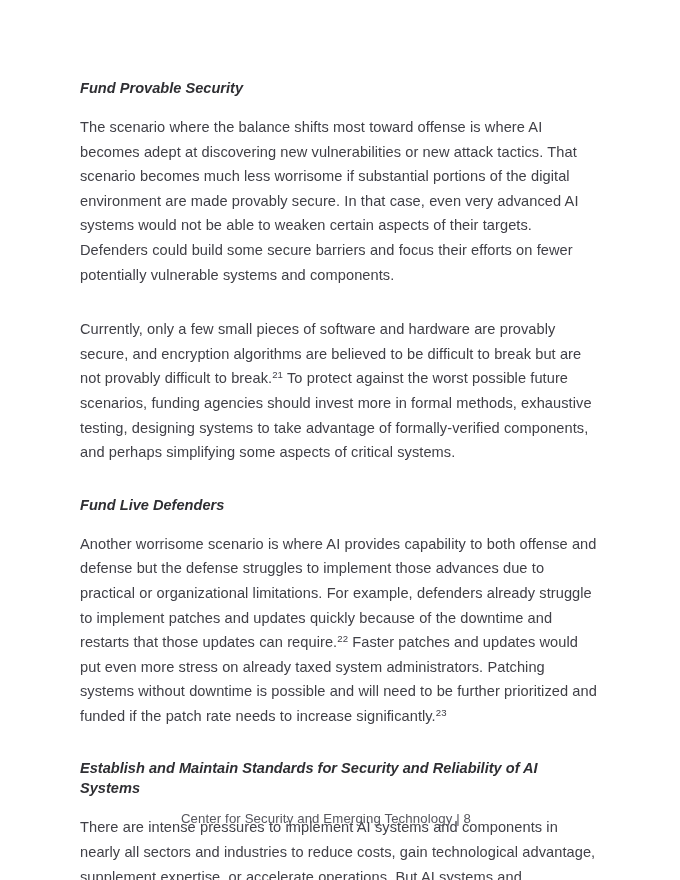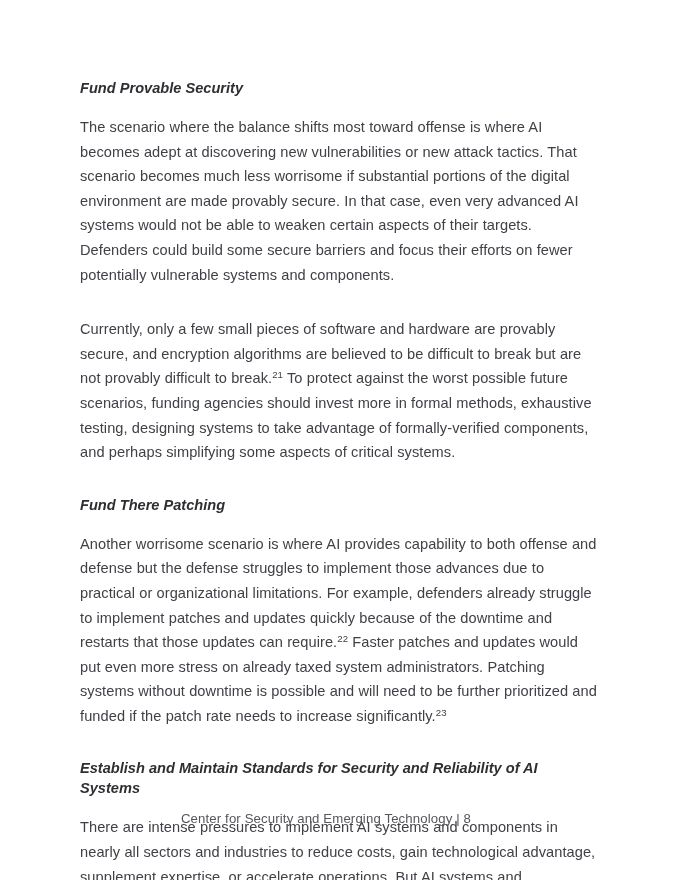--- a/index.html
+++ b/index.html
@@ -69,21 +69,21 @@
 <body>
 
 <div class="page">
 
   <div class="content">
 
     <h2 class="section-heading">Fund Provable Security</h2>
     <p class="body-par">The scenario where the balance shifts most toward offense is where AI becomes adept at discovering new vulnerabilities or new attack tactics. That scenario becomes much less worrisome if substantial portions of the digital environment are made provably secure. In that case, even very advanced AI systems would not be able to weaken certain aspects of their targets. Defenders could build some secure barriers and focus their efforts on fewer potentially vulnerable systems and components.</p>
     <p class="body-par">Currently, only a few small pieces of software and hardware are provably secure, and encryption algorithms are believed to be difficult to break but are not provably difficult to break.<sup>21</sup> To protect against the worst possible future scenarios, funding agencies should invest more in formal methods, exhaustive testing, designing systems to take advantage of formally-verified components, and perhaps simplifying some aspects of critical systems.</p>
 
-    <h2 class="section-heading">Fund There Patching</h2>
+    <h2 class="section-heading">Fund Live Defenders</h2>
     <p class="body-par">Another worrisome scenario is where AI provides capability to both offense and defense but the defense struggles to implement those advances due to practical or organizational limitations. For example, defenders already struggle to implement patches and updates quickly because of the downtime and restarts that those updates can require.<sup>22</sup> Faster patches and updates would put even more stress on already taxed system administrators. Patching systems without downtime is possible and will need to be further prioritized and funded if the patch rate needs to increase significantly.<sup>23</sup></p>
 
     <h2 class="section-heading">Establish and Maintain Standards for Security and Reliability of AI Systems</h2>
     <p class="body-par">There are intense pressures to implement AI systems and components in nearly all sectors and industries to reduce costs, gain technological advantage, supplement expertise, or accelerate operations. But AI systems and components can also be vulnerable and lucrative targets. Components for critical systems typically require far more reliability and security than AI components have demonstrated. AI’s may be used in those systems to replace error-prone humans rather than reliable electrical or mechanical components; however, new standards will need to be developed to ensure that the resulting systems maintain the same levels of security and reliability.</p>
 
   </div>
 
   <div class="footer">Center for Security and Emerging Technology | 8</div>
 
 </div>

